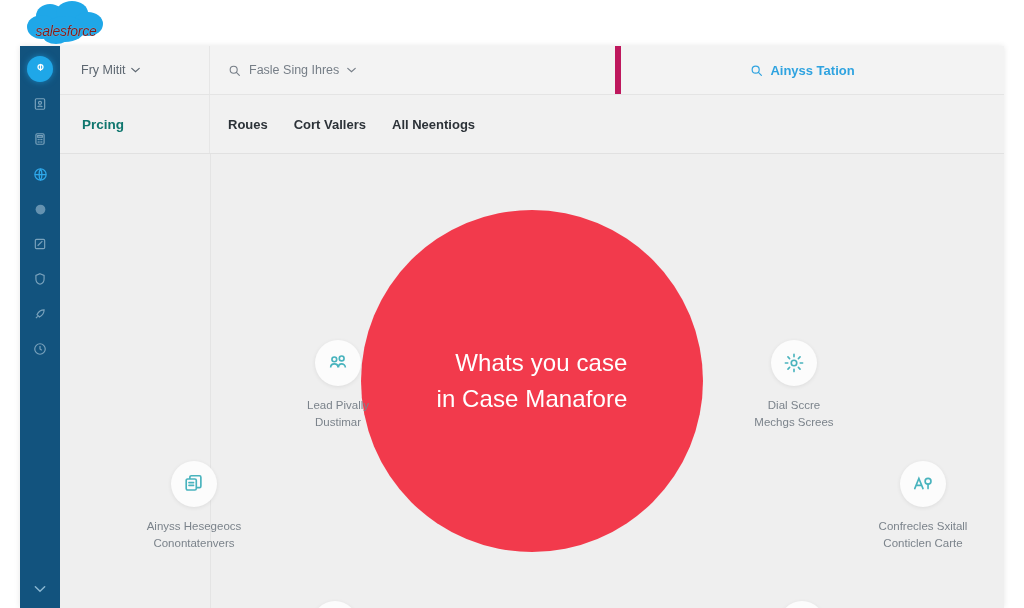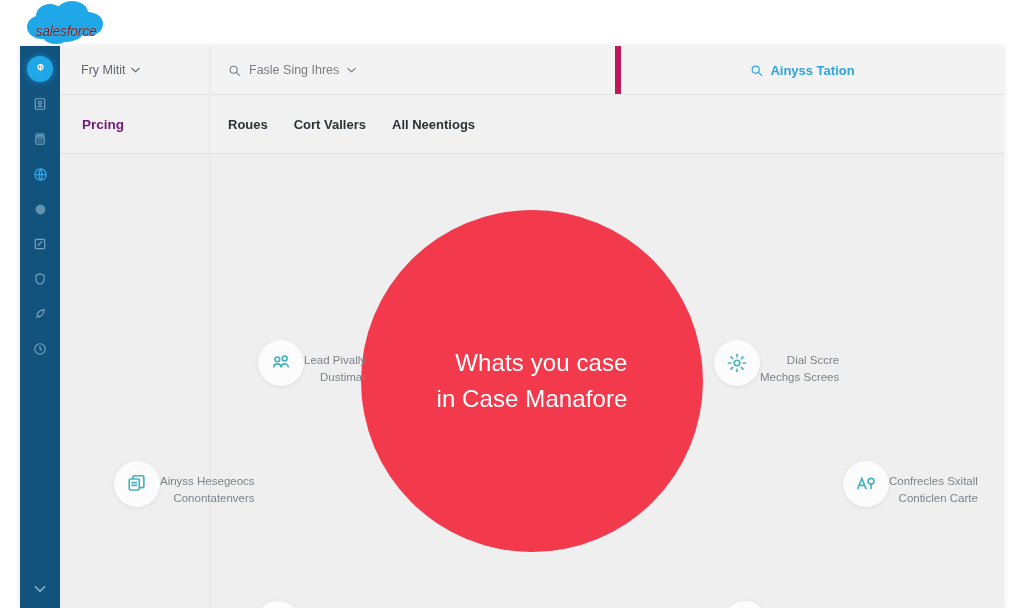--- a/index.html
+++ b/index.html
@@ -168,21 +168,21 @@
     flex: 0 0 150px;
     height: 100%;
     display: flex; align-items: center;
     padding-left: 22px;
     box-sizing: border-box;
     border-right: 1px solid #e6e6e6;
   }
   #navrow-left .title {
     font-size: 13.5px;
     font-weight: 700;
-    color: #701a75;
+    color: #0f766e;
   }
   #navrow-tabs {
     flex: 1 1 auto;
     height: 100%;
     display: flex; align-items: center;
     gap: 26px;
     padding-left: 18px;
     box-sizing: border-box;
   }
   .tab-item {
@@ -228,23 +228,23 @@
     font-weight: 400;
     max-width: 260px;
     letter-spacing: .1px;
   }
 
   
   .node {
     position: absolute;
     width: 160px;
     margin-left: -80px;
-    text-align: right;
-    display: flex;
-    flex-direction: row;
+    text-align: center;
+    display: flex;
+    flex-direction: column;
     align-items: center;
   }
   .node-icon {
     width: 46px; height: 46px;
     border-radius: 50%;
     background: #fcfcfc;
     box-shadow: 0 1px 4px rgba(0,0,0,.08);
     display: flex; align-items: center; justify-content: center;
     color: #48b3bd;
     margin-bottom: 11px;

